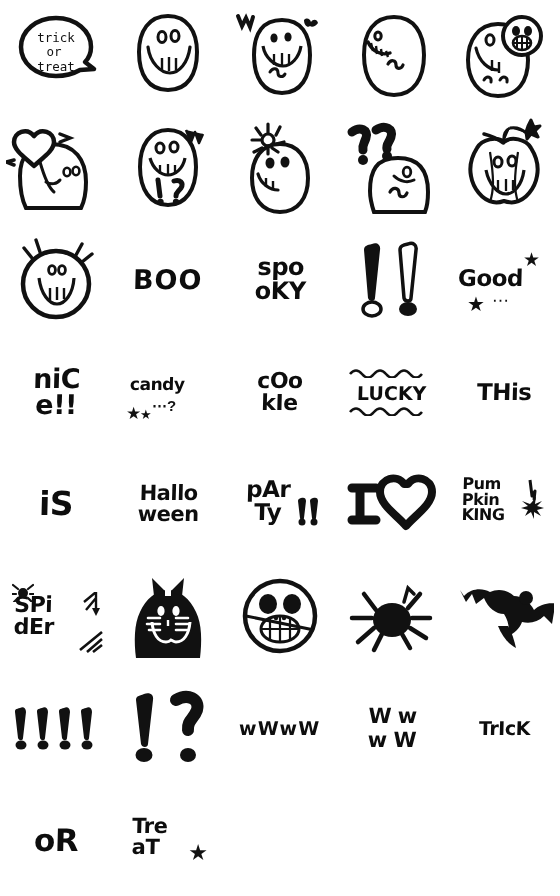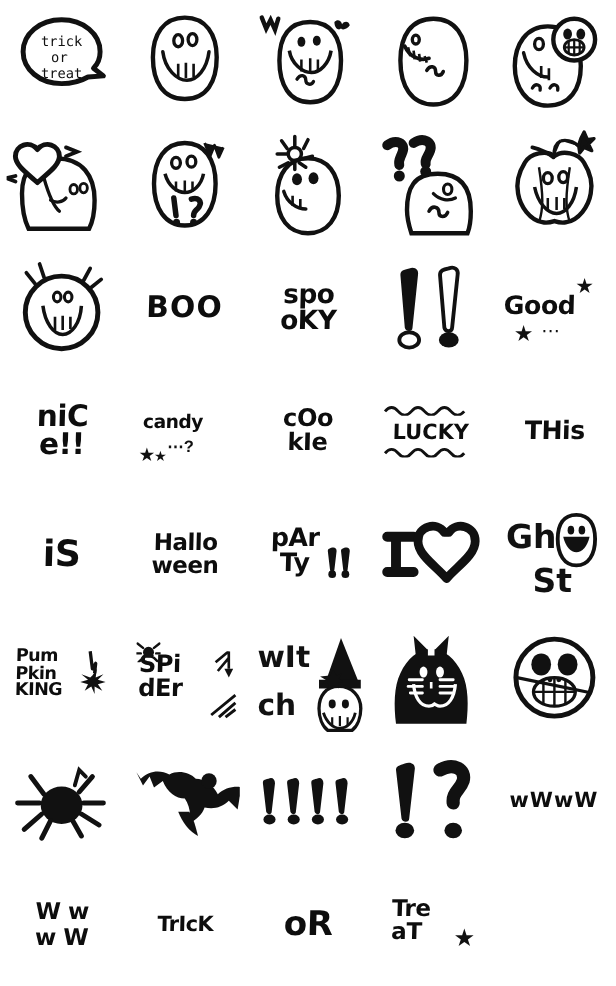--- a/index.html
+++ b/index.html
@@ -282,30 +282,20 @@
     </div>
   </div>
 
   <div class="cell">
     <svg class="art" viewBox="0 0 100 100">
       <path d="M10 34h24M10 66h24M18 34v32" stroke="#111" stroke-width="9" stroke-linecap="round" fill="none"></path>
       <path d="M62 30c-7-10-24-6-24 8 0 13 18 24 26 34 8-10 26-21 26-34 0-14-17-18-24-8h-4z" fill="#fff" stroke="#111" stroke-width="8" stroke-linejoin="round"></path>
     </svg>
   </div>
 
-  <div class="cell">
-    <svg class="art" viewBox="0 0 100 100">
-      <text x="6" y="44" font-family="DejaVu Sans, sans-serif" font-weight="700" font-size="30" fill="#111">Gh</text>
-      <path d="M70 14c12 0 17 9 17 22 0 14-6 24-17 24s-17-10-17-24c0-13 5-22 17-22z" fill="#fff" stroke="#111" stroke-width="3.5"></path>
-      <ellipse cx="65" cy="28" rx="3" ry="4" fill="#111"></ellipse>
-      <ellipse cx="75" cy="28" rx="3" ry="4" fill="#111"></ellipse>
-      <path d="M58 34c2 9 7 14 12 14s10-5 12-14" fill="#111"></path>
-      <text x="30" y="84" font-family="DejaVu Sans, sans-serif" font-weight="700" font-size="30" fill="#111">St</text>
-    </svg>
-  </div>
 
   <div class="cell">
     <div style="position:relative;width:100px;height:100px;">
       <span class="txt t-pumpkin" style="position:absolute;left:8px;top:22px;text-align:left;">Pum
 Pkin
 KING</span>
       <svg style="position:absolute;right:4px;top:24px;" width="34" height="42" viewBox="0 0 34 42">
         <path d="M14 2l2 16 3-5-1 9" fill="#111" stroke="#111" stroke-width="3" stroke-linejoin="round"></path>
         <path d="M16 24l4-6-1 8 7-3-5 5 7 2-7 2 4 6-7-4v7l-3-7-6 4 3-6-7-2 7-2-6-5 8 3z" fill="#111"></path>
       </svg>
@@ -325,34 +315,20 @@
       <svg style="position:absolute;right:6px;top:26px;" width="22" height="26" viewBox="0 0 22 26">
         <path d="M18 0v16M18 0L6 10M18 6L8 18" stroke="#111" stroke-width="2.4" fill="none"></path>
         <path d="M14 16l4 8 4-8z" fill="#111"></path>
       </svg>
       <svg style="position:absolute;right:2px;bottom:12px;" width="26" height="24" viewBox="0 0 26 24">
         <path d="M24 2L2 20M24 9L9 22M24 15l-9 7" stroke="#111" stroke-width="2.6" fill="none"></path>
       </svg>
     </div>
   </div>
 
-  <div class="cell">
-    <svg class="art" viewBox="0 0 100 100">
-      <text x="4" y="40" font-family="DejaVu Sans, sans-serif" font-weight="700" font-size="27" fill="#111">wIt</text>
-      <text x="4" y="84" font-family="DejaVu Sans, sans-serif" font-weight="700" font-size="27" fill="#111">ch</text>
-      <path d="M80 14l-14 40h30z" fill="#111"></path>
-      <path d="M60 52h38v8H60z" fill="#111"></path>
-      <path d="M78 58c-12 0-18 9-18 20 0 8 3 16 8 20h22c5-4 8-12 8-20 0-11-8-20-20-20z" fill="#fff" stroke="#111" stroke-width="3"></path>
-      <ellipse cx="72" cy="74" rx="3.2" ry="4" fill="#111"></ellipse>
-      <ellipse cx="84" cy="74" rx="3.2" ry="4" fill="#111"></ellipse>
-      <path d="M64 82c3 9 9 14 15 14s12-5 14-14" fill="none" stroke="#111" stroke-width="2.6"></path>
-      <path d="M72 86v8M79 85v9M86 86v8" stroke="#111" stroke-width="2"></path>
-      <path d="M70 48l3-5 3 5 5-2-3 5 5 3-6 1 1 5-5-3-4 4-1-6-5 1 3-4-5-3z" fill="#111"></path>
-    </svg>
-  </div>
 
   <div class="cell">
     <svg class="art" viewBox="0 0 100 100">
       <path d="M18 92c-2-16-2-34 4-46 6-13 16-22 28-22s22 9 28 22c6 12 6 30 4 46z" fill="#111"></path>
       <path d="M36 30l-2-18 14 14zM64 30l2-18-14 14z" fill="#111"></path>
       <path d="M47 14h6v16h-6z" fill="#fff"></path>
       <g stroke="#fff" stroke-width="2.6" fill="none" stroke-linecap="round">
         <path d="M30 52h12M29 58h13M31 64h11M58 52h12M58 58h13M58 64h11"></path>
       </g>
       <ellipse cx="43" cy="45" rx="3.6" ry="5" fill="#fff"></ellipse>

